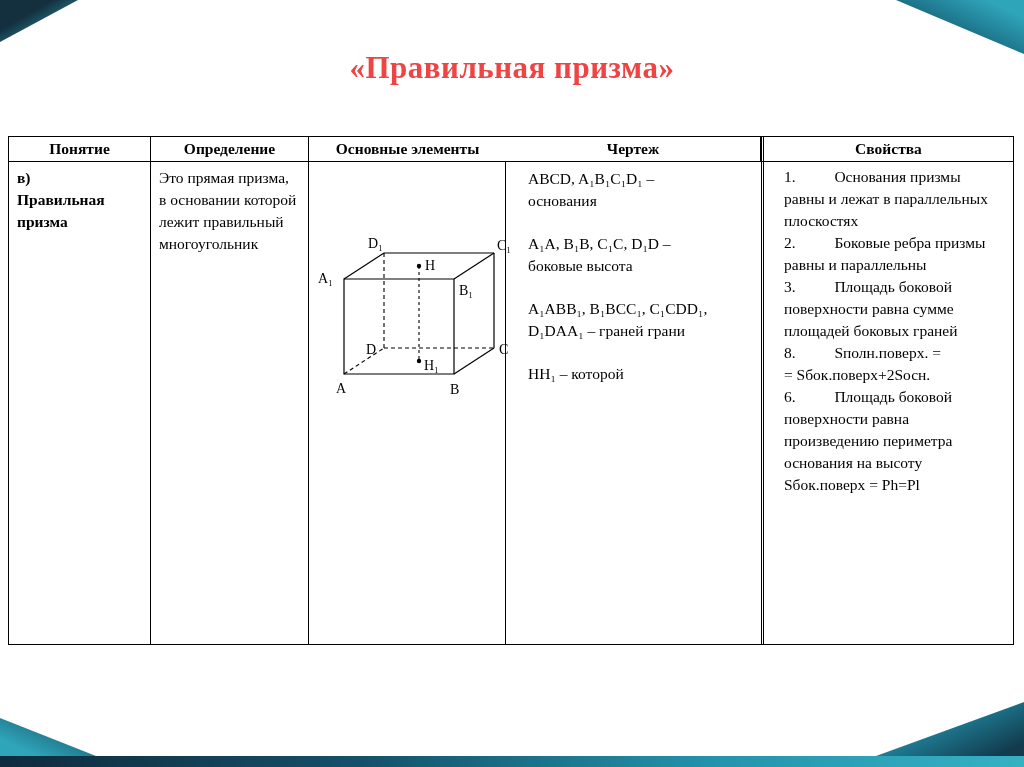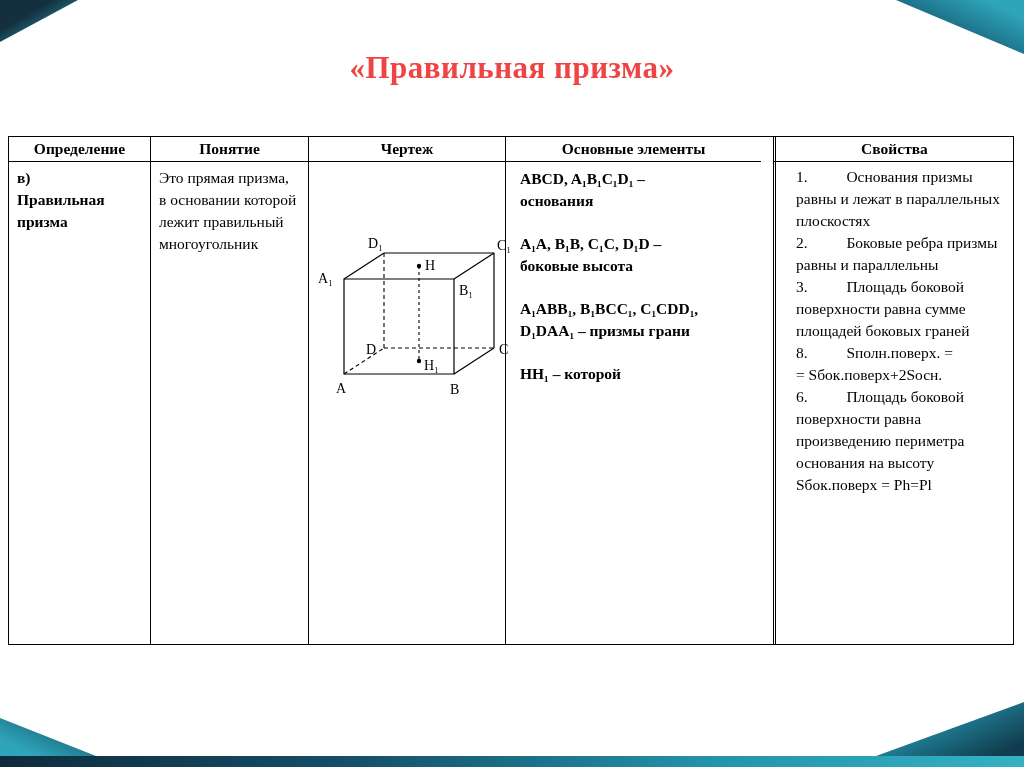--- a/index.html
+++ b/index.html
@@ -64,28 +64,28 @@
     font-size:15.5px; padding:2px 2px 3px;
     line-height:1.25;
   }
   .bd {
     border-right:1px solid #000;
     min-height:470px;
     font-size:15.5px;
     line-height:1.42;
   }
   .no-r { border-right:none; }
-  .dbl  { border-left:3px double #000;margin-left:12px; }
+  .dbl  { border-left:3px double #000; }
 
   .cell-concept { font-weight:bold; padding:5px 8px; white-space:pre-line; }
   .cell-def     { padding:5px 8px; }
   .cell-draw    { padding:0; }
   .cell-draw svg { display:block; margin:40px 0 0 5px; }
   .cell-elems   { padding:6px 10px; }
-  .cell-elems p { margin:0 0 21px 4px; white-space:pre-line;font-weight:bold; }
+  .cell-elems p { margin:0 0 21px 12px; white-space:pre-line; }
   .cell-props   { padding:4px 8px 4px 20px; }
   .cell-props .prop { white-space:pre-wrap; tab-size:13; }
 
   
   .edge { stroke:#000; stroke-width:1.2; fill:none; }
   .edge-hidden { stroke:#000; stroke-width:1.1; fill:none; stroke-dasharray:4 3; }
   .height-line { stroke:#000; stroke-width:1.1; fill:none; stroke-dasharray:3 3; }
   .vlabel { font-family:"Liberation Serif","DejaVu Serif",serif; font-size:14px; fill:#000; }
   .dot { fill:#000; }
 </style>
@@ -97,24 +97,24 @@
   <div class="deco deco-tl"></div>
   <div class="deco deco-tr"></div>
   <div class="deco deco-bl"></div>
   <div class="deco deco-br"></div>
   <div class="deco deco-bottom-bar"></div>
 
   <h1 class="title">«Правильная призма»</h1>
 
   <div class="tbl">
 
+    <div class="hdr">Понятие</div>
     <div class="hdr">Определение</div>
-    <div class="hdr">Понятие</div>
+    <div class="hdr no-r">Основные элементы</div>
     <div class="hdr">Чертеж</div>
-    <div class="hdr no-r">Основные элементы</div>
     <div class="hdr no-r dbl">Свойства</div>
 
     <div class="bd cell-concept">в)
 Правильная
 призма</div>
 
     <div class="bd cell-def">Это прямая призма, в основании которой лежит правильный многоугольник</div>
 
     <div class="bd cell-draw">
       <svg width="200" height="205" viewBox="0 0 200 205" xmlns="http://www.w3.org/2000/svg">
@@ -150,21 +150,21 @@
         </g>
       </svg>
     </div>
 
     <div class="bd cell-elems no-r">
       <p>ABCD, A₁B₁C₁D₁ –
 основания</p>
       <p>A₁A, B₁B, C₁C, D₁D –
 боковые высота</p>
       <p>A₁ABB₁, B₁BCC₁, C₁CDD₁,
-D₁DAA₁ – призмы грани</p>
+D₁DAA₁ – граней грани</p>
       <p>HH₁ – которой</p>
     </div>
 
     <div class="bd cell-props no-r dbl">
       <div class="prop">1.	Основания призмы равны и лежат в параллельных плоскостях</div>
       <div class="prop">2.	Боковые ребра призмы равны и параллельны</div>
       <div class="prop">3.	Площадь боковой поверхности равна сумме площадей боковых граней</div>
       <div class="prop">8.	Sполн.поверх. =
 = Sбок.поверх+2Sосн.</div>
       <div class="prop">6.	Площадь боковой поверхности равна произведению периметра основания на высоту

